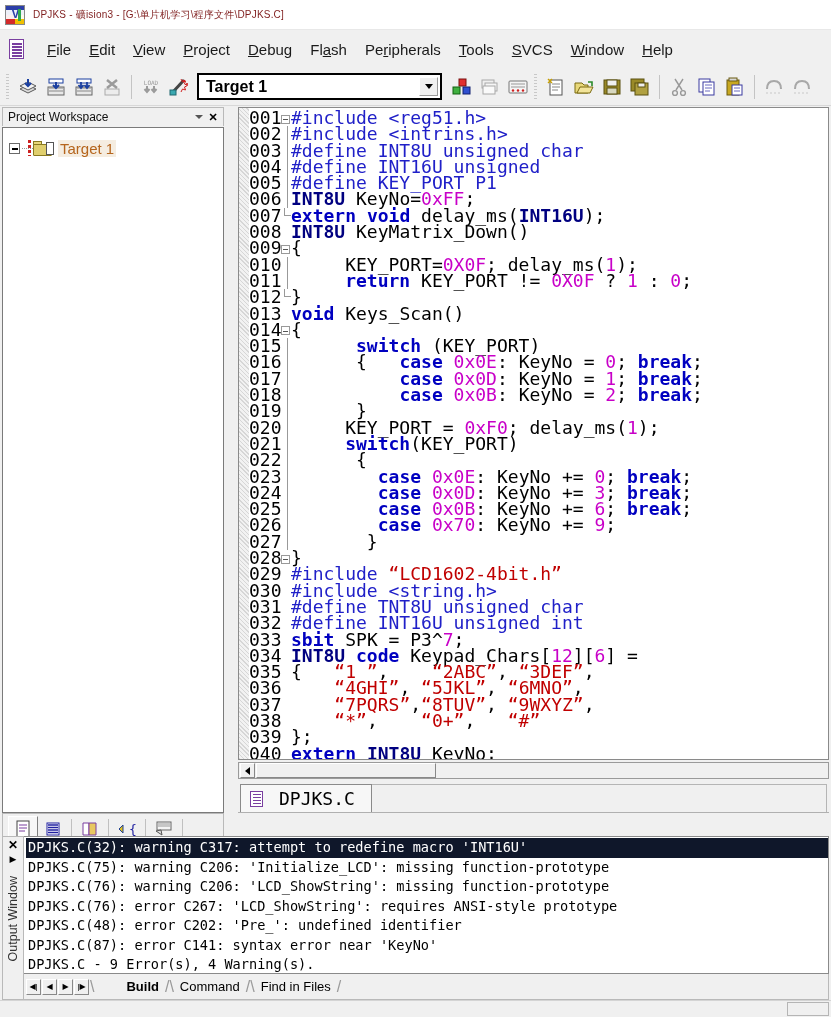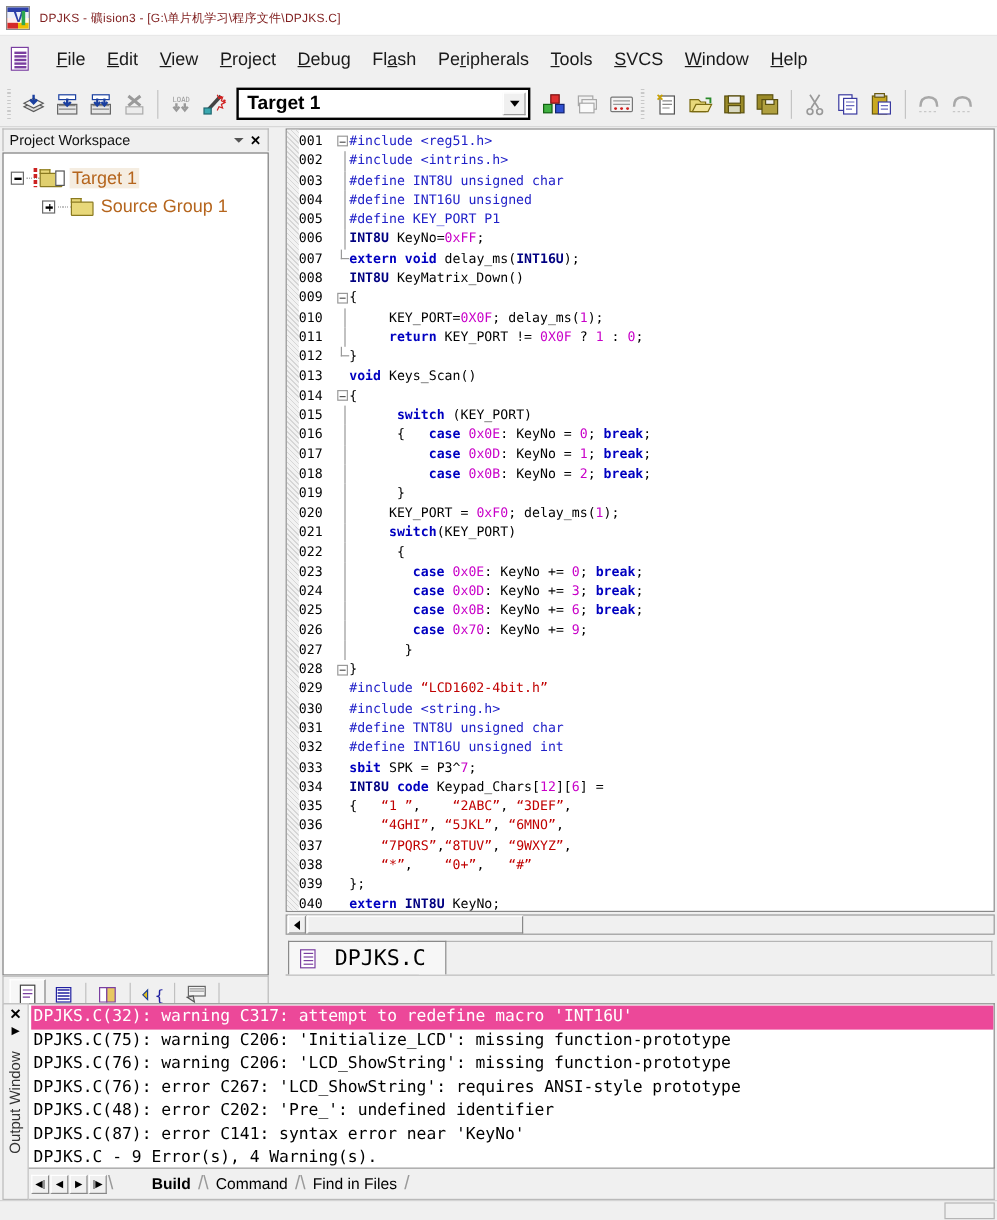--- a/index.html
+++ b/index.html
@@ -162,21 +162,21 @@
   }
   .gutter {
     position: absolute; left: 0; top: 0; width: 10px; height: 100%;
     background-color: #f2f2f2;
     background-image:
       repeating-linear-gradient(45deg, #d6d6d6 0 1px, transparent 1px 3px);
   }
   .code {
     position: absolute; left: 10px; top: 2px; right: 0; bottom: 0;
     font-family: "DejaVu Sans Mono", monospace;
-    font-size: 11px; line-height: 16.3px; white-space: pre;
+    font-size: 18px; line-height: 16.3px; white-space: pre;
   }
   .ln {
     display: inline-block; width: 30px; color: #000; text-align: left;
     font-family: "DejaVu Sans Mono", monospace;
   }
   .fold {
     display: inline-block; width: 12px; text-align: center; color: #777;
     font-family: "DejaVu Sans Mono", monospace; position: relative;
   }
   .fold .box { display:inline-block; width:9px; height:9px; border:1px solid #999; background:#fff;
@@ -241,21 +241,21 @@
     writing-mode: vertical-rl; text-orientation: mixed; transform: rotate(180deg);
     font-size: 12.5px; color: #333; margin-top: 12px; white-space: nowrap;
   }
   .out-body { flex: 1; display: flex; flex-direction: column; }
   .out-list {
     flex: 1; background: #ffffff; border: 1px solid #8a8a8a; border-left: none;
     font-family: "DejaVu Sans Mono", monospace; font-size: 13.6px; line-height: 19.5px;
     padding: 1px 0 0 2px; overflow: hidden;
   }
   .out-line { white-space: pre; color: #000; padding-left: 2px; }
-  .out-line.sel { background: #ec4899; color: #ffffff; }
+  .out-line.sel { background: #0f172a; color: #ffffff; }
   .out-tabs {
     height: 26px; background: #f0f0f0; border: 1px solid #b9b9b9; border-left:none; border-top:none;
     display: flex; align-items: center; padding-left: 2px;
   }
   .nav-btn {
     width: 15px; height: 16px; background: #f0f0f0; border: 1px solid #888;
     border-top-color:#fff; border-left-color:#fff;
     display:flex;align-items:center;justify-content:center; margin-right:1px; flex:none;
     font-size: 8px; color:#000;
   }
@@ -468,29 +468,20 @@
     <div class="ws-tree">
       <div class="tree-row">
         <span class="expander"></span>
         <span class="dots"></span>
         <span class="folder target">
           <span class="tab"></span>
             <span class="body"></span>
             <span class="sheet"></span>
         </span>
         <span class="tree-label sel">Target 1</span>
-      </div>
-      <div class="tree-row indent">
-        <span class="expander plus"></span>
-        <span class="dots"></span>
-        <span class="folder">
-          <span class="tab"></span>
-            <span class="body"></span>
-        </span>
-        <span class="tree-label">Source Group 1</span>
       </div>
     </div>
   </div>
 
   <div class="ws-tabs">
     <div class="ws-tab active">
       <svg width="18" height="20" viewBox="0 0 18 20">
           <rect x="3" y="2" width="12" height="16" fill="#fff" stroke="#444"></rect>
           <path d="M5 6h8M5 9h8M5 12h6" stroke="#7a3fa0"></path>
         </svg>

